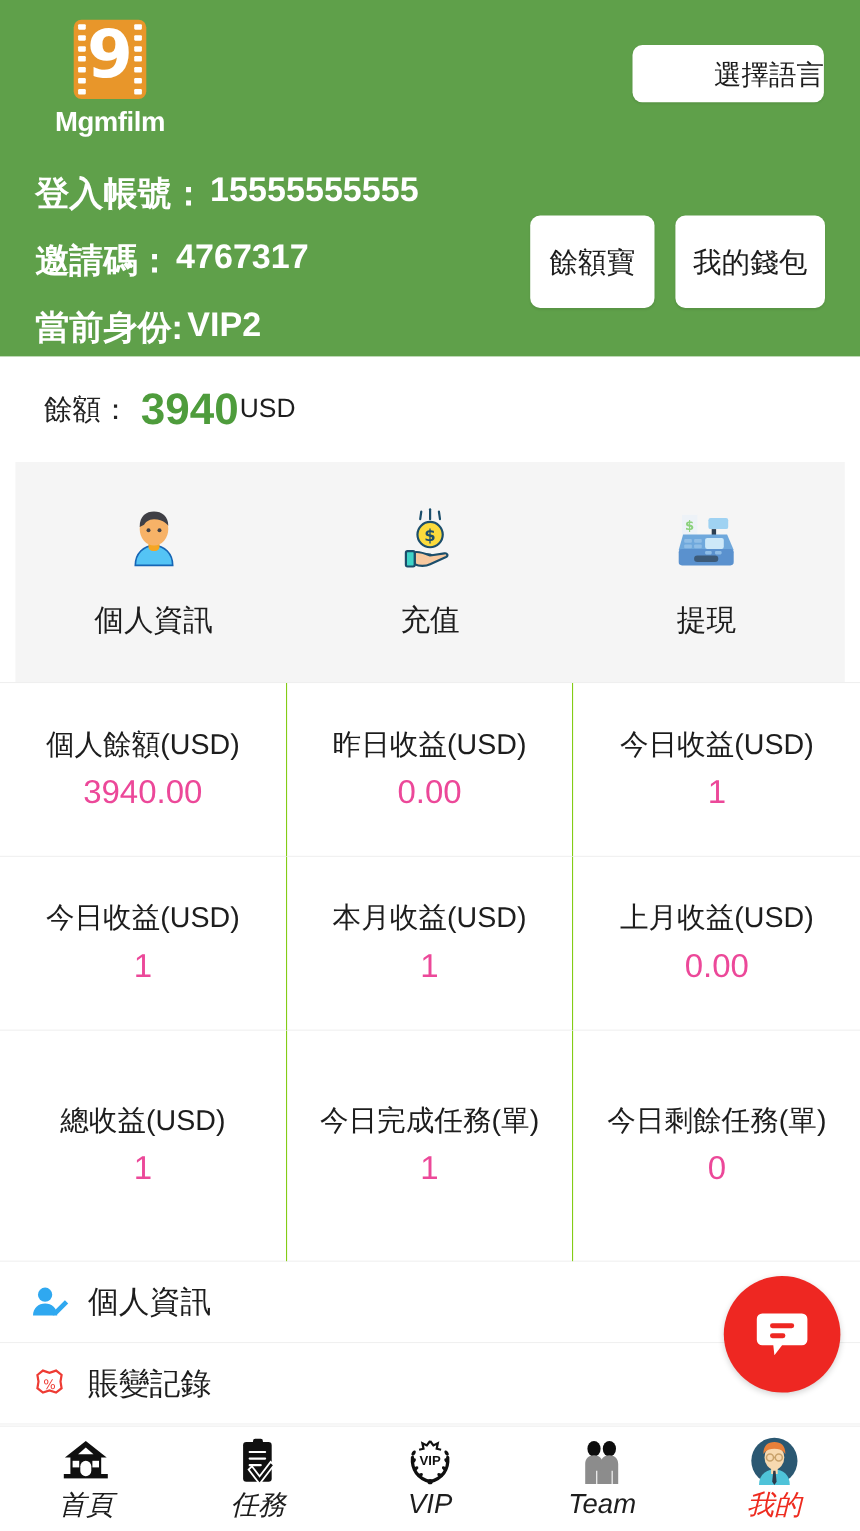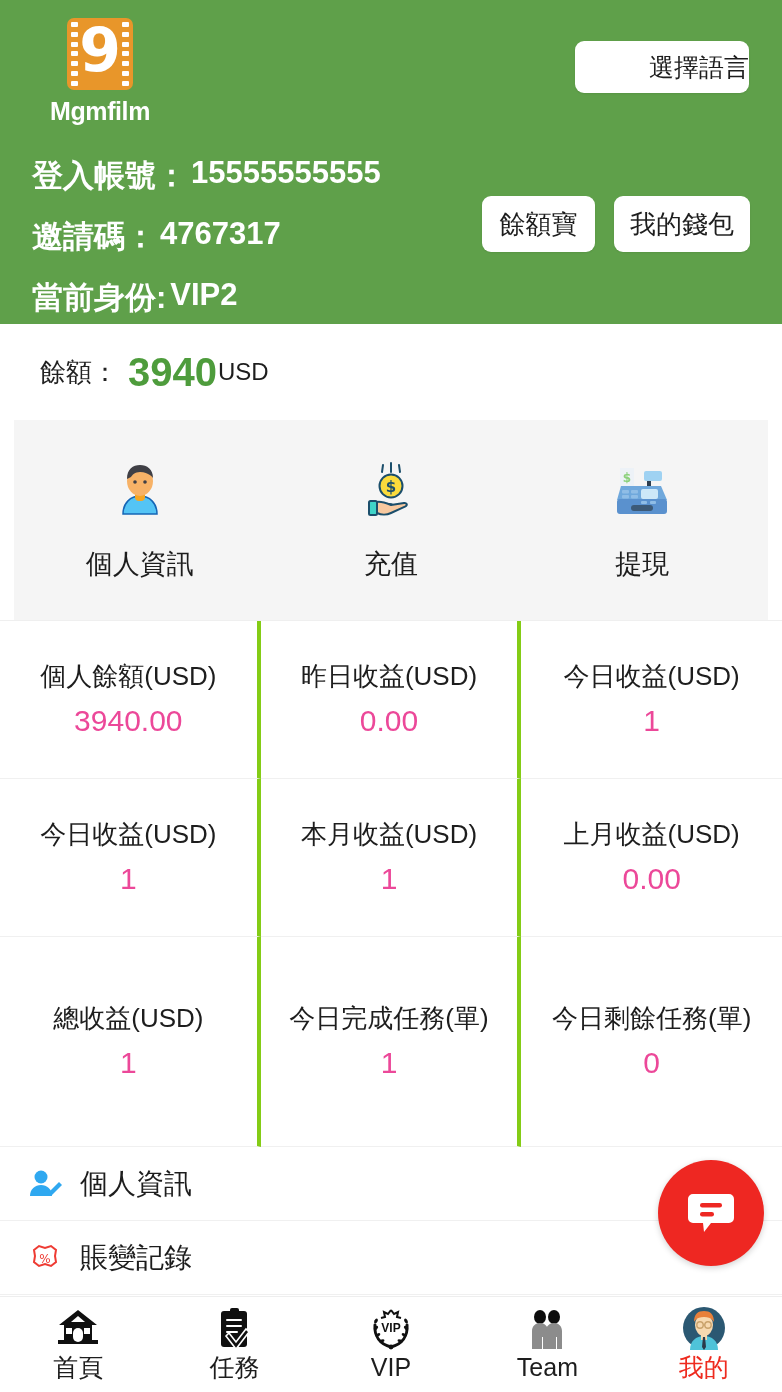--- a/index.html
+++ b/index.html
@@ -121,21 +121,21 @@
   .info-row .value { margin-left: 4px; font-weight: bold; }
 
   .header-buttons {
     position: absolute;
     right: 32px;
     top: 196px;
     display: flex;
     gap: 19px;
   }
   .btn-pill {
-    height: 56px;
+    height: 84px;
     min-width: 113px;
     padding: 0 16px;
     font-size: 26px;
     border-radius: 9px;
   }
 
   
   .balance-bar {
     height: 96px;
     display: flex;
@@ -193,21 +193,21 @@
     display: grid;
     grid-template-columns: 1fr 1fr 1fr;
     border-top: 1px solid #efefef;
   }
   .stat-cell {
     height: 158px;
     display: flex;
     flex-direction: column;
     align-items: center;
     justify-content: center;
-    border-right: 4px solid #84cc16;
+    border-right: 1px solid #84cc16;
     border-bottom: 1px solid #f0f0f0;
     padding: 0 6px;
     text-align: center;
   }
   .stat-cell:nth-child(3n) { border-right: none; }
   .stat-cell.tall { height: 210px; }
   .stat-title {
     font-size: 26px;
     color: #1d1d1d;
     line-height: 1.25;
@@ -283,20 +283,21 @@
   .nav-icon {
     height: 44px;
     display: flex;
     align-items: center;
     justify-content: center;
   }
   .nav-label {
     margin-top: 1px;
     font-size: 25px;
     color: #1d1d1d;
+    font-style: italic;
   }
   .nav-item.active .nav-label { color: #EE2B1F; }
 </style>
 </head>
 <body>
 
 <div class="screen">
 
   <div class="header">
     <div class="header-top">

